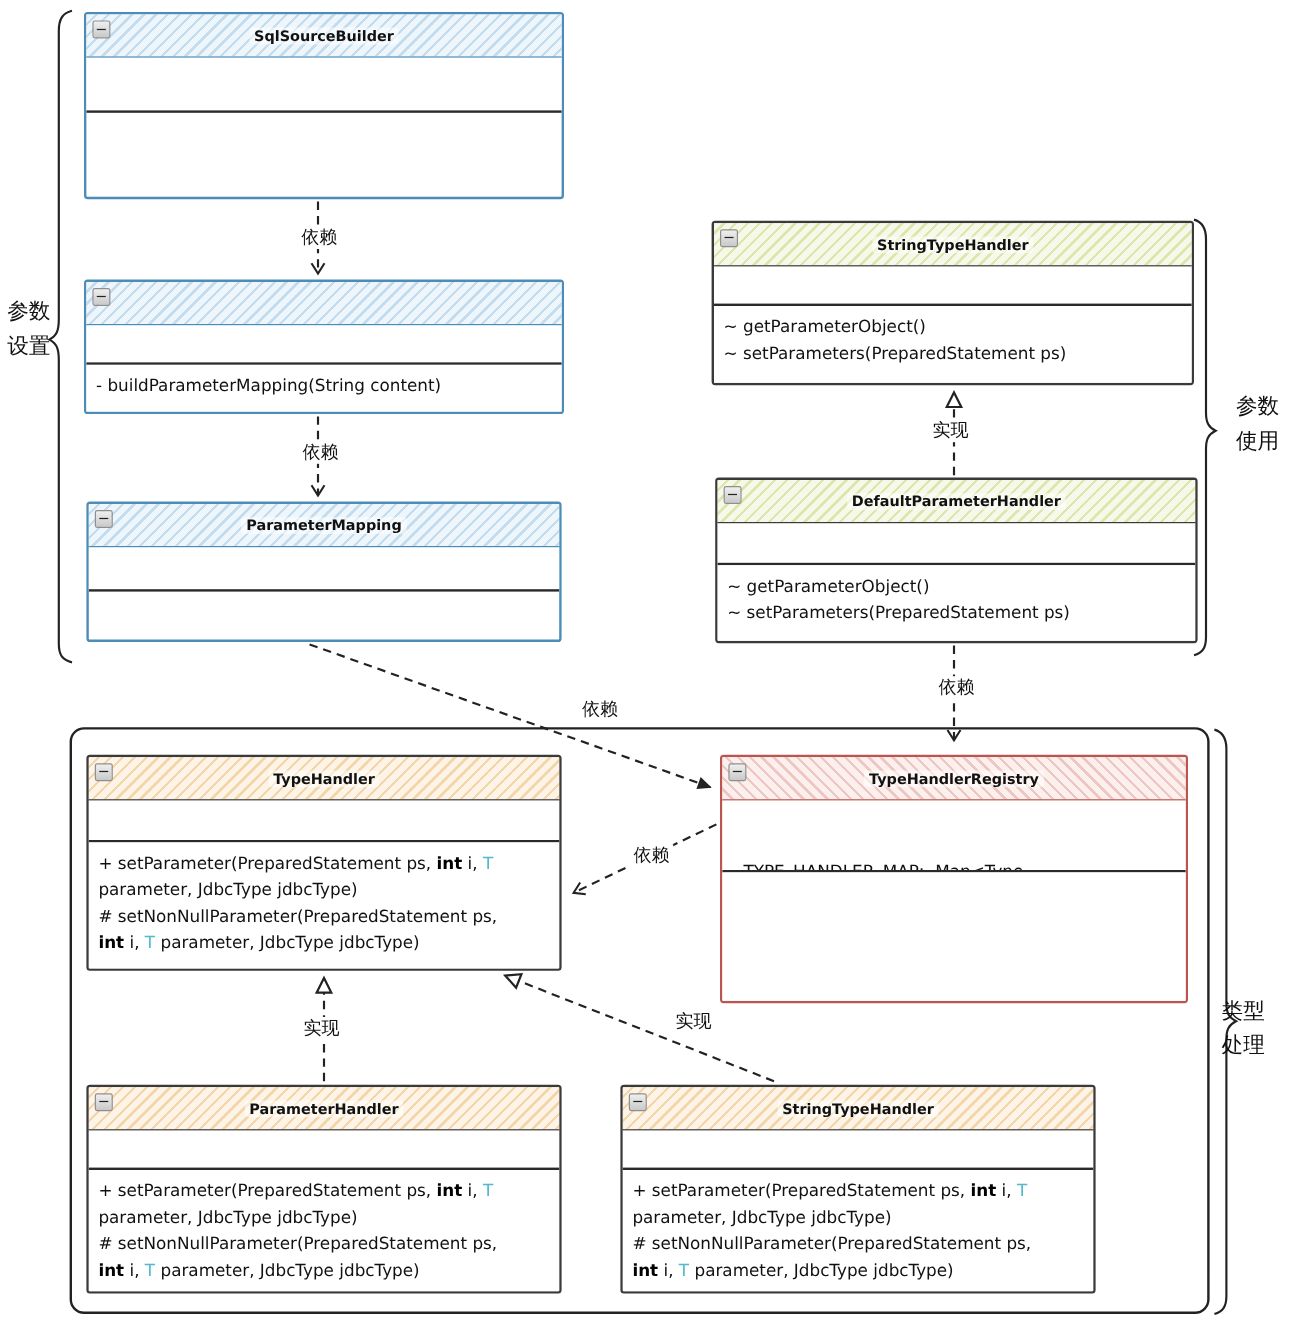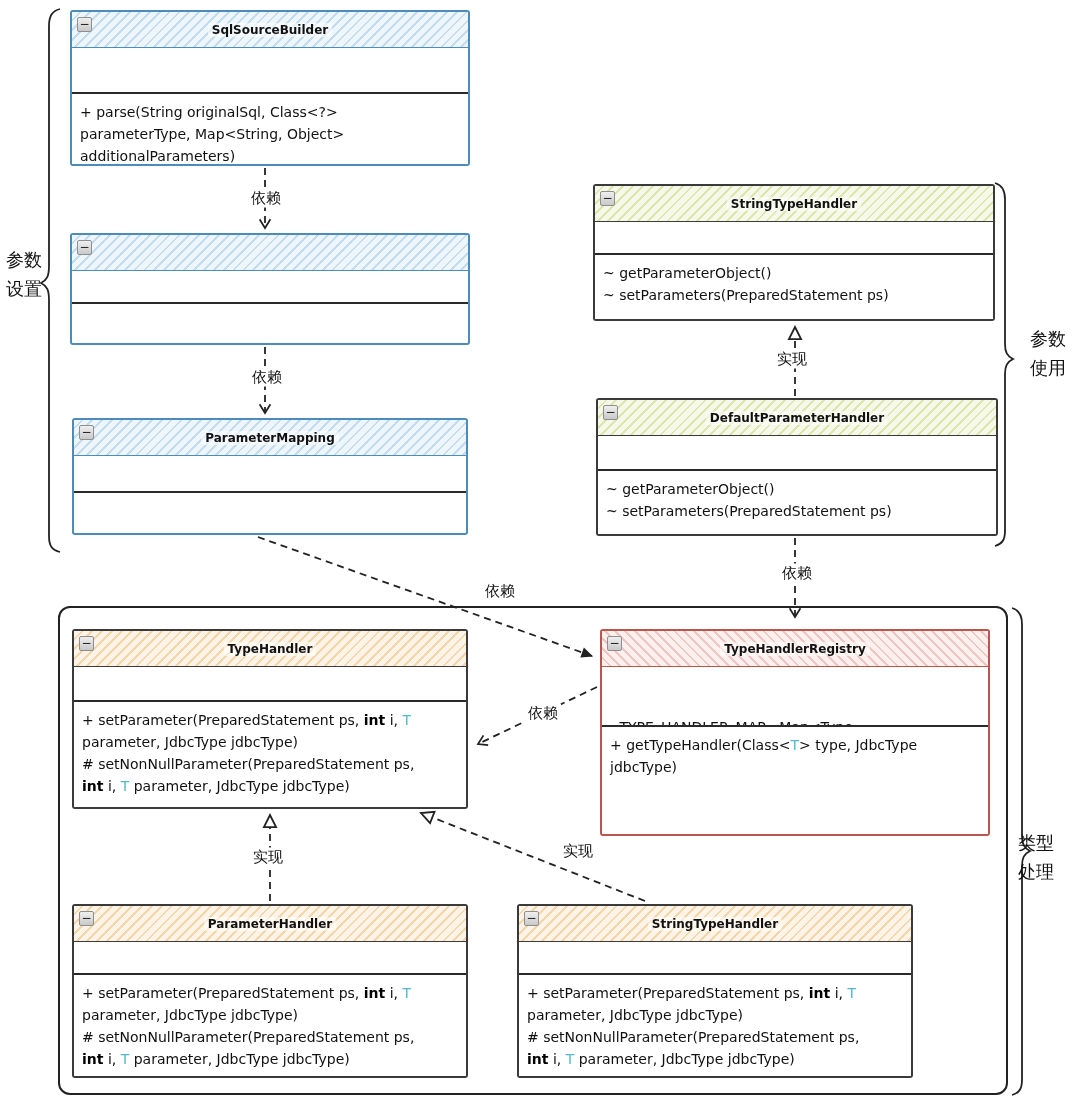--- a/index.html
+++ b/index.html
@@ -98,32 +98,30 @@
   <span class="edge-label" style="left:792px; top:359px;">实现</span>
   <span class="edge-label" style="left:268px; top:857px;">实现</span>
   <span class="edge-label" style="left:578px; top:851px;">实现</span>
 
   <div class="uml-box c-blue" style="left:70px; top:10px; width:400px; height:156px;">
     <div class="uml-title">
       <span class="collapse">−</span>
       <span class="tname">SqlSourceBuilder</span>
     </div>
     <div class="uml-attrs" style="height:46px;"></div>
-    <div class="uml-methods">
-      <div class="m-line"><span>+ parse(String originalSql, Class&lt;?&gt;
-parameterType, Map&lt;String, Object&gt;
-additionalParameters)</span></div>
-    </div>
   </div>
 
   <div class="uml-box c-blue" style="left:70px; top:233px; width:400px; height:112px;">
     <div class="uml-title">
       <span class="collapse">−</span>
     </div>
     <div class="uml-attrs" style="height:33px;"></div>
+    <div class="uml-methods">
+      <div class="m-line"><span>- buildParameterMapping(String content)</span></div>
+    </div>
   </div>
 
   <div class="uml-box c-blue" style="left:72px; top:418px; width:396px; height:117px;">
     <div class="uml-title">
       <span class="collapse">−</span>
       <span class="tname">ParameterMapping</span>
     </div>
     <div class="uml-attrs" style="height:37px;">
       
     </div>
@@ -172,22 +170,20 @@
   <div class="uml-box c-red" style="left:600px; top:629px; width:390px; height:207px;">
     <div class="uml-title">
       <span class="collapse">−</span>
       <span class="tname">TypeHandlerRegistry</span>
     </div>
     <div class="uml-attrs" style="height:60px;">
       <div class="m-line"><span>- TYPE_HANDLER_MAP:  Map&lt;Type,
 Map&lt;JdbcType, TypeHandler&lt;?&gt;&gt;&gt;</span></div>
     </div>
     <div class="uml-methods">
-      <div class="m-line"><span>+ getTypeHandler(Class&lt;</span><span class="tok-gen">T</span><span>&gt; type, JdbcType
-jdbcType)</span></div>
     </div>
   </div>
 
   <div class="uml-box c-orange" style="left:72px; top:904px; width:396px; height:174px;">
     <div class="uml-title">
       <span class="collapse">−</span>
       <span class="tname">ParameterHandler</span>
     </div>
     <div class="uml-attrs" style="height:33px;">
       

